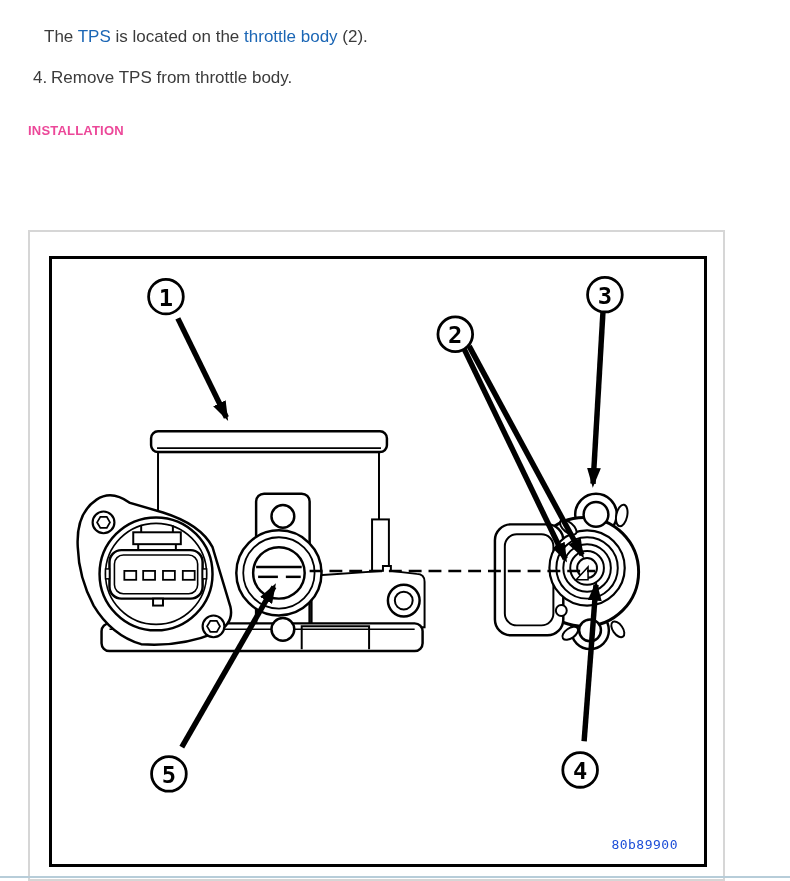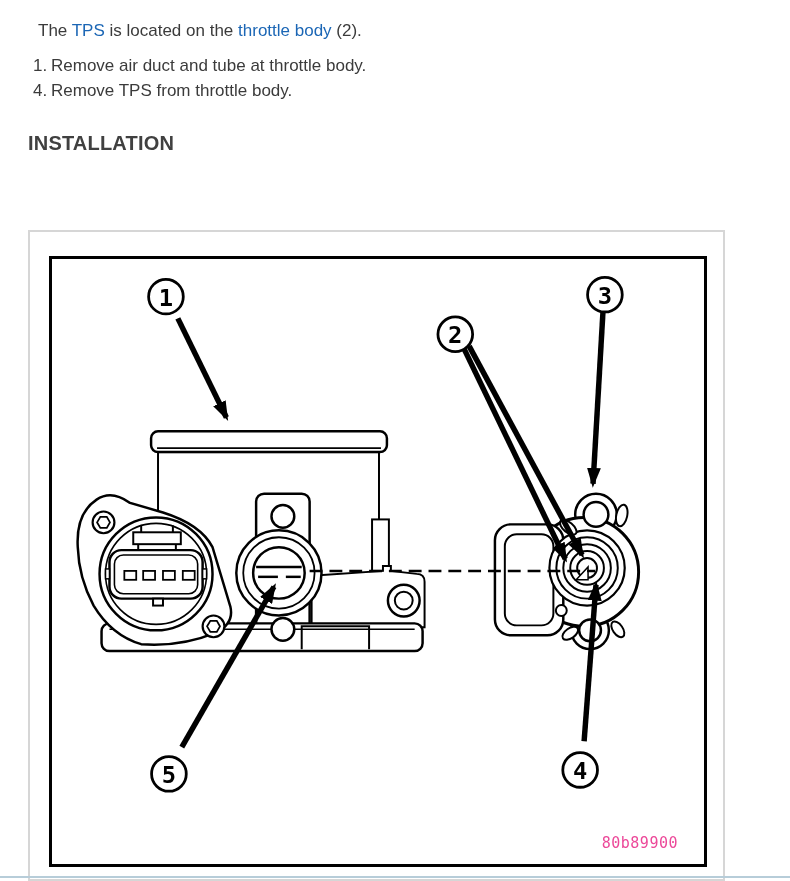--- a/index.html
+++ b/index.html
@@ -6,49 +6,48 @@
     --link:#1b66b5; --text:#3b3b3b; --frame-border:#d6d6d6;
     --diagram-line:#000000; --bottom-rule:#b7cdd9;
   }
   html,body{margin:0;padding:0}
   body{
     width:790px;height:881px;position:relative;background:#fff;
     font-family:"Liberation Sans",sans-serif;overflow:hidden;
   }
   .content{position:absolute;left:28px;top:8px;width:700px;color:var(--text);
     font-size:17px;line-height:25px}
-  .intro{margin:10px;padding:0}
+  .intro{margin:16px;padding:0}
   .inline-link{color:var(--link);text-decoration:none;cursor:pointer}
   .steps{list-style:none;margin:2px 0 0 0;padding:0}
   .steps li{padding-left:5px}
   .step-num{display:inline-block;width:18px}
-  .install-heading{margin:28px 0 0 0;font-size:20px;font-weight:bold;
-    color:#404040;letter-spacing:.2px}
+  .install-heading{margin:28px 0 0 0;font-size:13px;font-weight:bold;
+    color:#ec4899;letter-spacing:.2px}
   .figure-frame{position:absolute;left:28px;top:230px;width:697px;height:651px;
     border:2px solid var(--frame-border);background:#fff;box-sizing:border-box}
   .inner-frame{position:absolute;left:19px;top:24px;width:652px;height:605px;
     border:3px solid #000;background:#fff}
   .inner-frame svg{position:absolute;left:0;top:0}
   .fig-code{position:absolute;right:26px;bottom:12px;
-    font-family:"DejaVu Sans Mono",monospace;font-size:15px;
-    letter-spacing:.5px;color:#ec4899}
+    font-family:"DejaVu Sans Mono",monospace;font-size:13px;
+    letter-spacing:.5px;color:#1d4ed8}
   .bottom-rule{position:absolute;left:0;top:876px;width:790px;height:2px;
     background:var(--bottom-rule)}
   .d{stroke:var(--diagram-line);fill:#fff}
   .dn{stroke:var(--diagram-line);fill:none}
   .callout-text{font-family:"DejaVu Sans Mono",monospace;font-weight:bold;
     font-size:24px;fill:#000;text-anchor:middle}
 </style>
 </head>
 <body>
 
 <div class="content">
   <p class="intro"><span>The </span><a class="inline-link" href="#">TPS</a><span> is located on the </span><a class="inline-link" href="#">throttle body</a><span> (2).</span></p>
   <ol class="steps">
-    <li><span class="step-num">1.</span><span>Remove air duct and tube at throttle body.</span></li>
     <li><span class="step-num">4.</span><span>Remove TPS from throttle body.</span></li>
   </ol>
   <h3 class="install-heading">INSTALLATION</h3>
 </div>
 
 <figure class="figure-frame" style="margin:0">
   <div class="inner-frame">
     <svg width="652" height="605" viewBox="0 0 658 611" preserveAspectRatio="none">
       <defs>
         <marker id="ah" viewBox="0 0 20 14" refX="16" refY="7" markerWidth="20" markerHeight="14" markerUnits="userSpaceOnUse" orient="auto">

